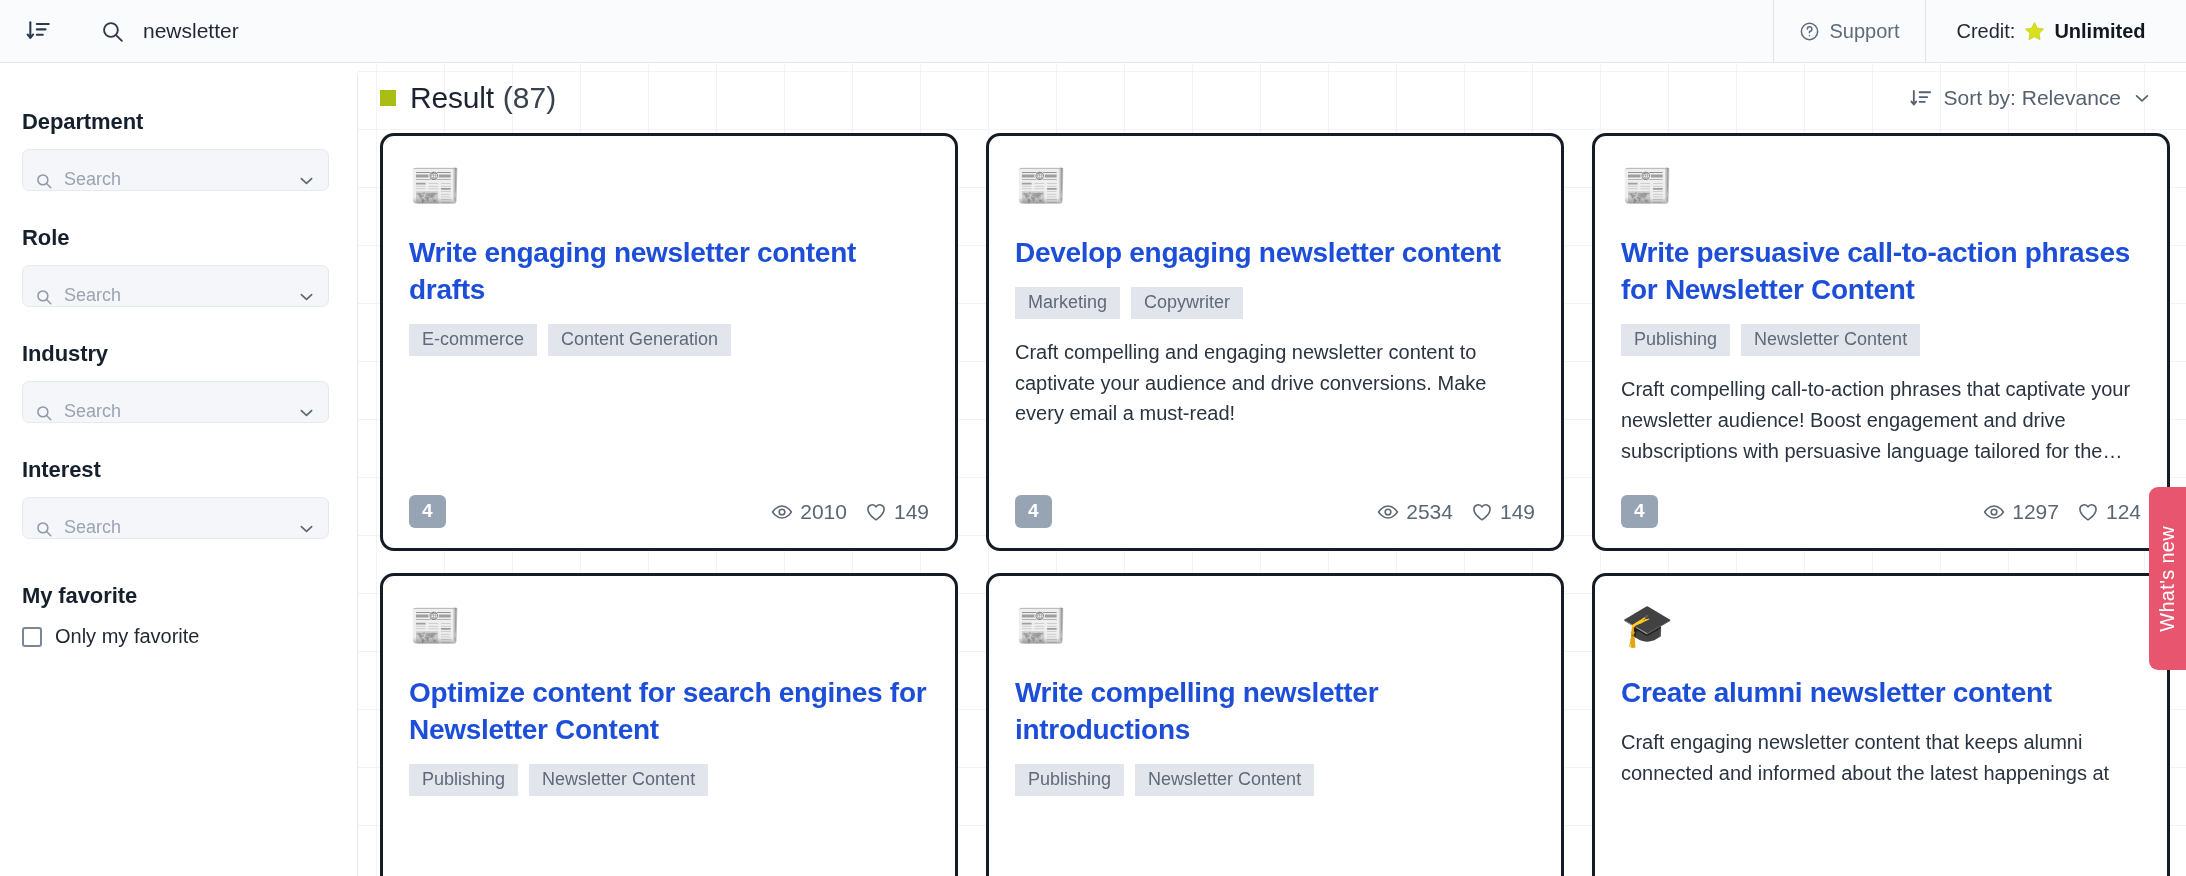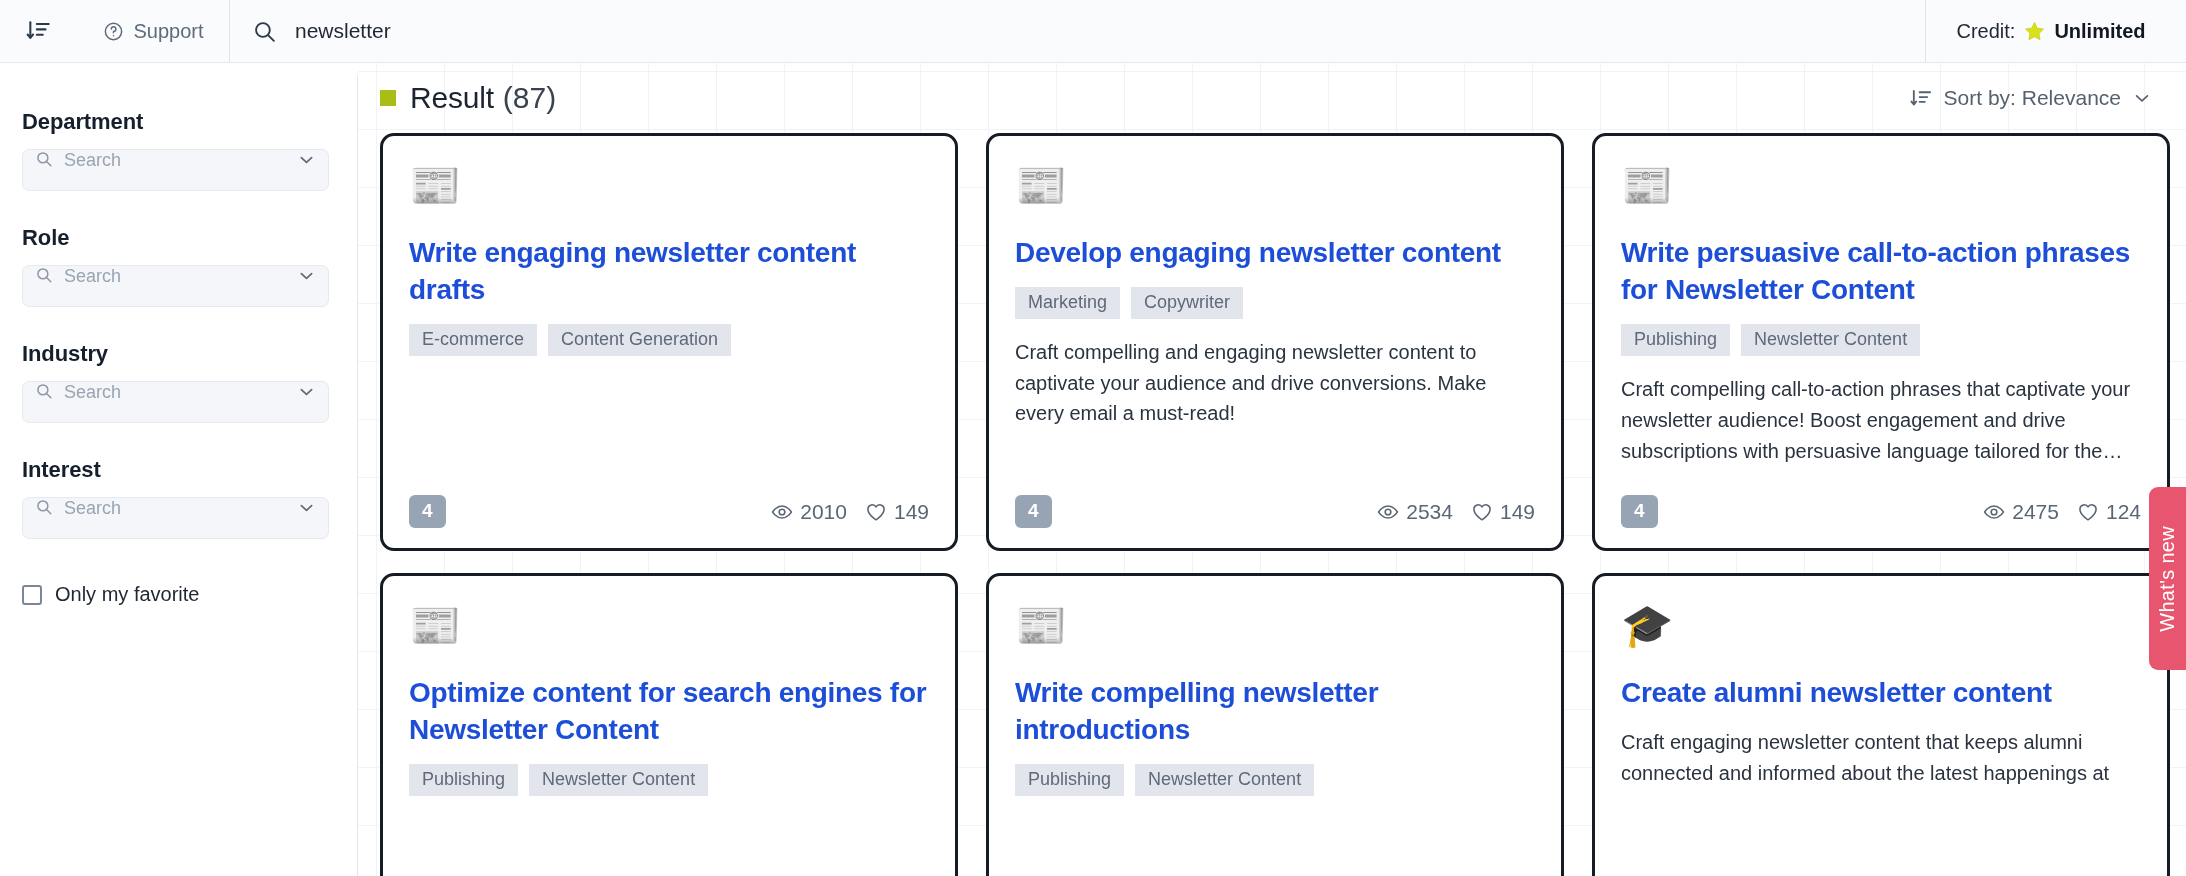--- a/index.html
+++ b/index.html
@@ -114,21 +114,21 @@
     margin-bottom: 14px;
     letter-spacing: -0.1px;
   }
 
   .filter-select {
     height: 42px;
     background: #f4f6f9;
     border: 1px solid #e6eaf0;
     border-radius: 7px;
     display: flex;
-    align-items: flex-start;
+    align-items: flex-end;
     padding: 0 12px;
     gap: 11px;
     cursor: pointer;
   }
   .filter-select .placeholder {
     flex: 1 1 auto;
     font-size: 18px;
     color: #9aa4b2;
   }
 
@@ -324,43 +324,43 @@
       <svg width="26" height="26" viewBox="0 0 24 24" fill="none" stroke="#2d3a4a" stroke-width="1.9" stroke-linecap="round" stroke-linejoin="round">
         <path d="M4 4v14"></path>
           <path d="M1.5 15.2 4 18.2l2.5-3"></path>
         <path d="M10 5.5h11"></path>
           <path d="M10 10.5h8"></path>
           <path d="M10 15.5h5.5"></path>
       </svg>
     </span>
   </div>
 
-  <div id="support-cell">
-    <span class="ico">
-      <svg width="21" height="21" viewBox="0 0 24 24" fill="none" stroke="#5f6b7c" stroke-width="1.7" stroke-linecap="round">
-        <circle cx="12" cy="12" r="9.3"></circle>
-        <path d="M9.5 9.2a2.6 2.6 0 1 1 3.1 2.6c-.5.15-.7.6-.7 1.1v.6"></path>
-        <circle cx="12" cy="16.8" r="0.85" fill="#5f6b7c" stroke="none"></circle>
-      </svg>
-    </span>
-    <span class="lbl">Support</span>
-  </div>
-
   <div id="search-area">
     <span class="ico">
       <svg width="25" height="25" viewBox="0 0 24 24" fill="none" stroke="#2e3a4a" stroke-width="1.8" stroke-linecap="round">
         <circle cx="10.5" cy="10.5" r="6.6"></circle>
           <path d="M15.4 15.4 21 21"></path>
       </svg>
     </span>
     <span id="search-input-wrap">
       <input id="search-input" type="text" value="newsletter" style="">
     </span>
   </div>
 
+  <div id="support-cell">
+    <span class="ico">
+      <svg width="21" height="21" viewBox="0 0 24 24" fill="none" stroke="#5f6b7c" stroke-width="1.7" stroke-linecap="round">
+        <circle cx="12" cy="12" r="9.3"></circle>
+        <path d="M9.5 9.2a2.6 2.6 0 1 1 3.1 2.6c-.5.15-.7.6-.7 1.1v.6"></path>
+        <circle cx="12" cy="16.8" r="0.85" fill="#5f6b7c" stroke="none"></circle>
+      </svg>
+    </span>
+    <span class="lbl">Support</span>
+  </div>
+
   <div id="credit-cell">
     <span class="credit-label">Credit:</span>
     <span class="star-glyph ico">
       <svg width="23" height="23" viewBox="0 0 24 24" fill="#d7e21a" stroke="#c3cf12" stroke-width="0.8" stroke-linejoin="round">
         <path d="M12 2.6l2.9 5.9 6.5.95-4.7 4.6 1.1 6.45L12 17.45l-5.8 3.05 1.1-6.45-4.7-4.6 6.5-.95z"></path>
       </svg>
     </span>
     <span class="credit-value">Unlimited</span>
   </div>
 
@@ -434,20 +434,21 @@
       <span class="placeholder">Search</span>
       <span class="ico">
         <svg width="19" height="19" viewBox="0 0 24 24" fill="none" stroke="#5c6878" stroke-width="2.1" stroke-linecap="round" stroke-linejoin="round">
             <path d="M5.5 9.5 12 15.5l6.5-6"></path>
           </svg>
       </span>
     </div>
   </div>
 
   <div id="favorite-group">
+    <div class="filter-title">My favorite</div>
     <div id="favorite-row">
       <span id="favorite-checkbox"></span>
       <span id="favorite-label">Only my favorite</span>
     </div>
   </div>
 
 </aside>
 
 <main id="main">
 
@@ -551,21 +552,21 @@
       <div class="card-footer">
         <span class="card-badge">4</span>
         <span class="card-stats">
           <span class="stat">
             <span class="ico">
               <svg width="22" height="22" viewBox="0 0 24 24" fill="none" stroke="#5b6675" stroke-width="1.7">
                 <path d="M1.8 12S5.6 5.4 12 5.4 22.2 12 22.2 12 18.4 18.6 12 18.6 1.8 12 1.8 12z"></path>
                 <circle cx="12" cy="12" r="3.1"></circle>
               </svg>
             </span>
-            <span>2475</span>
+            <span>1297</span>
           </span>
           <span class="stat">
             <span class="ico">
               <svg width="22" height="22" viewBox="0 0 24 24" fill="none" stroke="#5b6675" stroke-width="1.7" stroke-linejoin="round">
                 <path d="M12 20.5S3.2 15 3.2 8.9a4.7 4.7 0 0 1 8.8-2.4 4.7 4.7 0 0 1 8.8 2.4c0 6.1-8.8 11.6-8.8 11.6z"></path>
               </svg>
             </span>
             <span>124</span>
           </span>
         </span>

